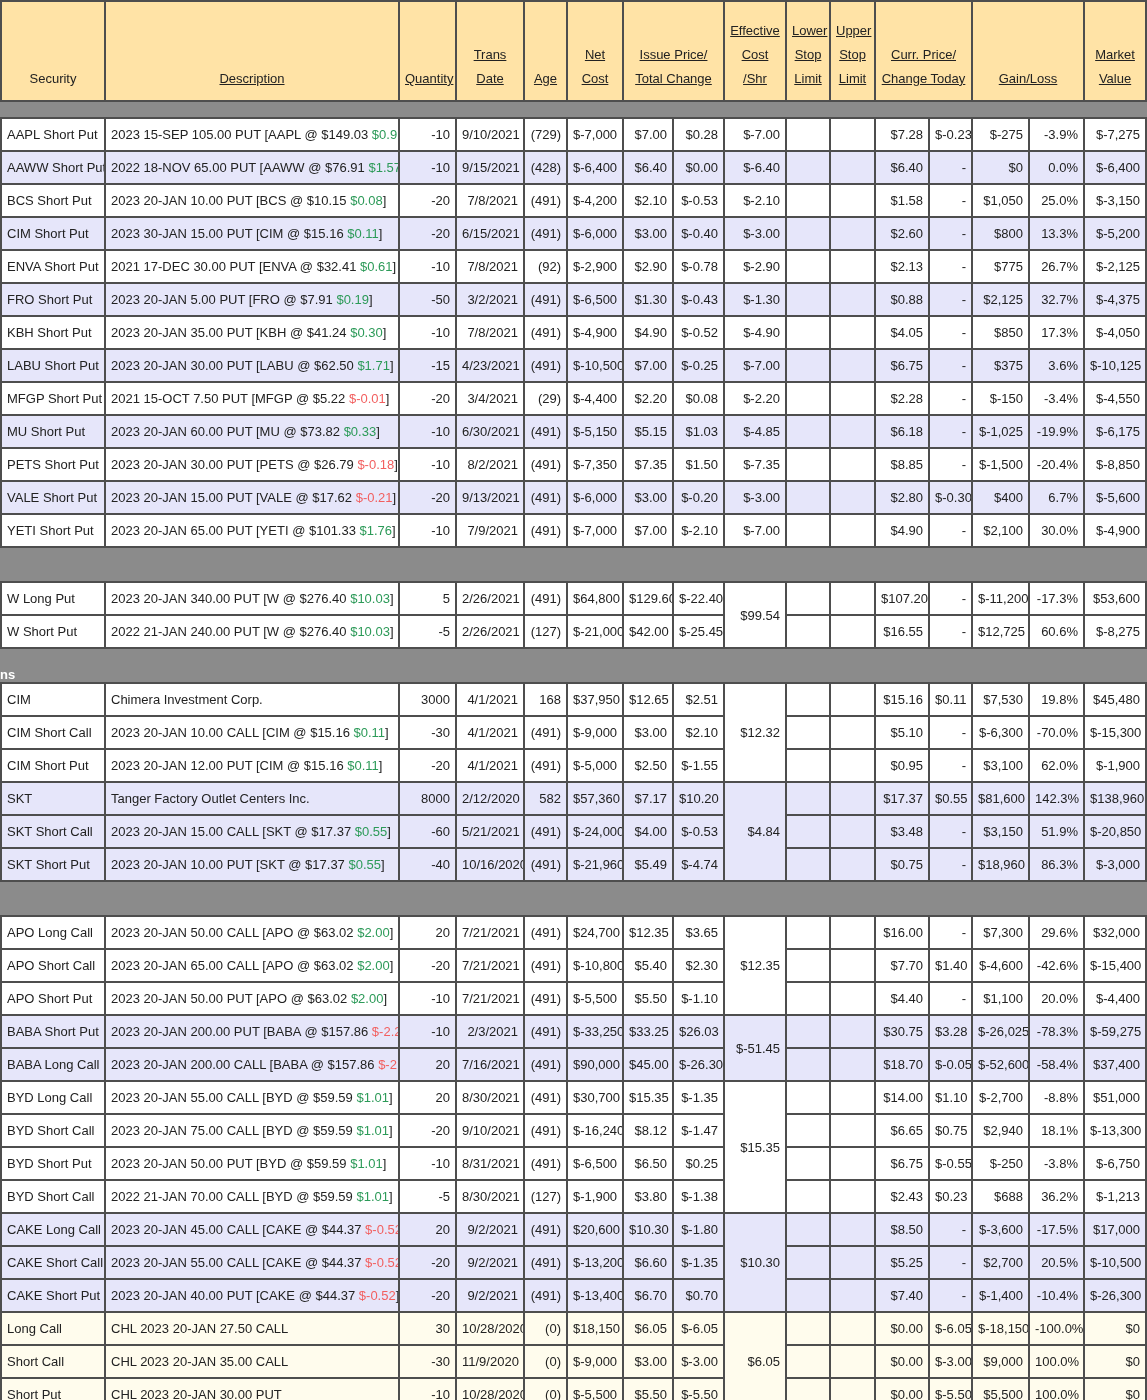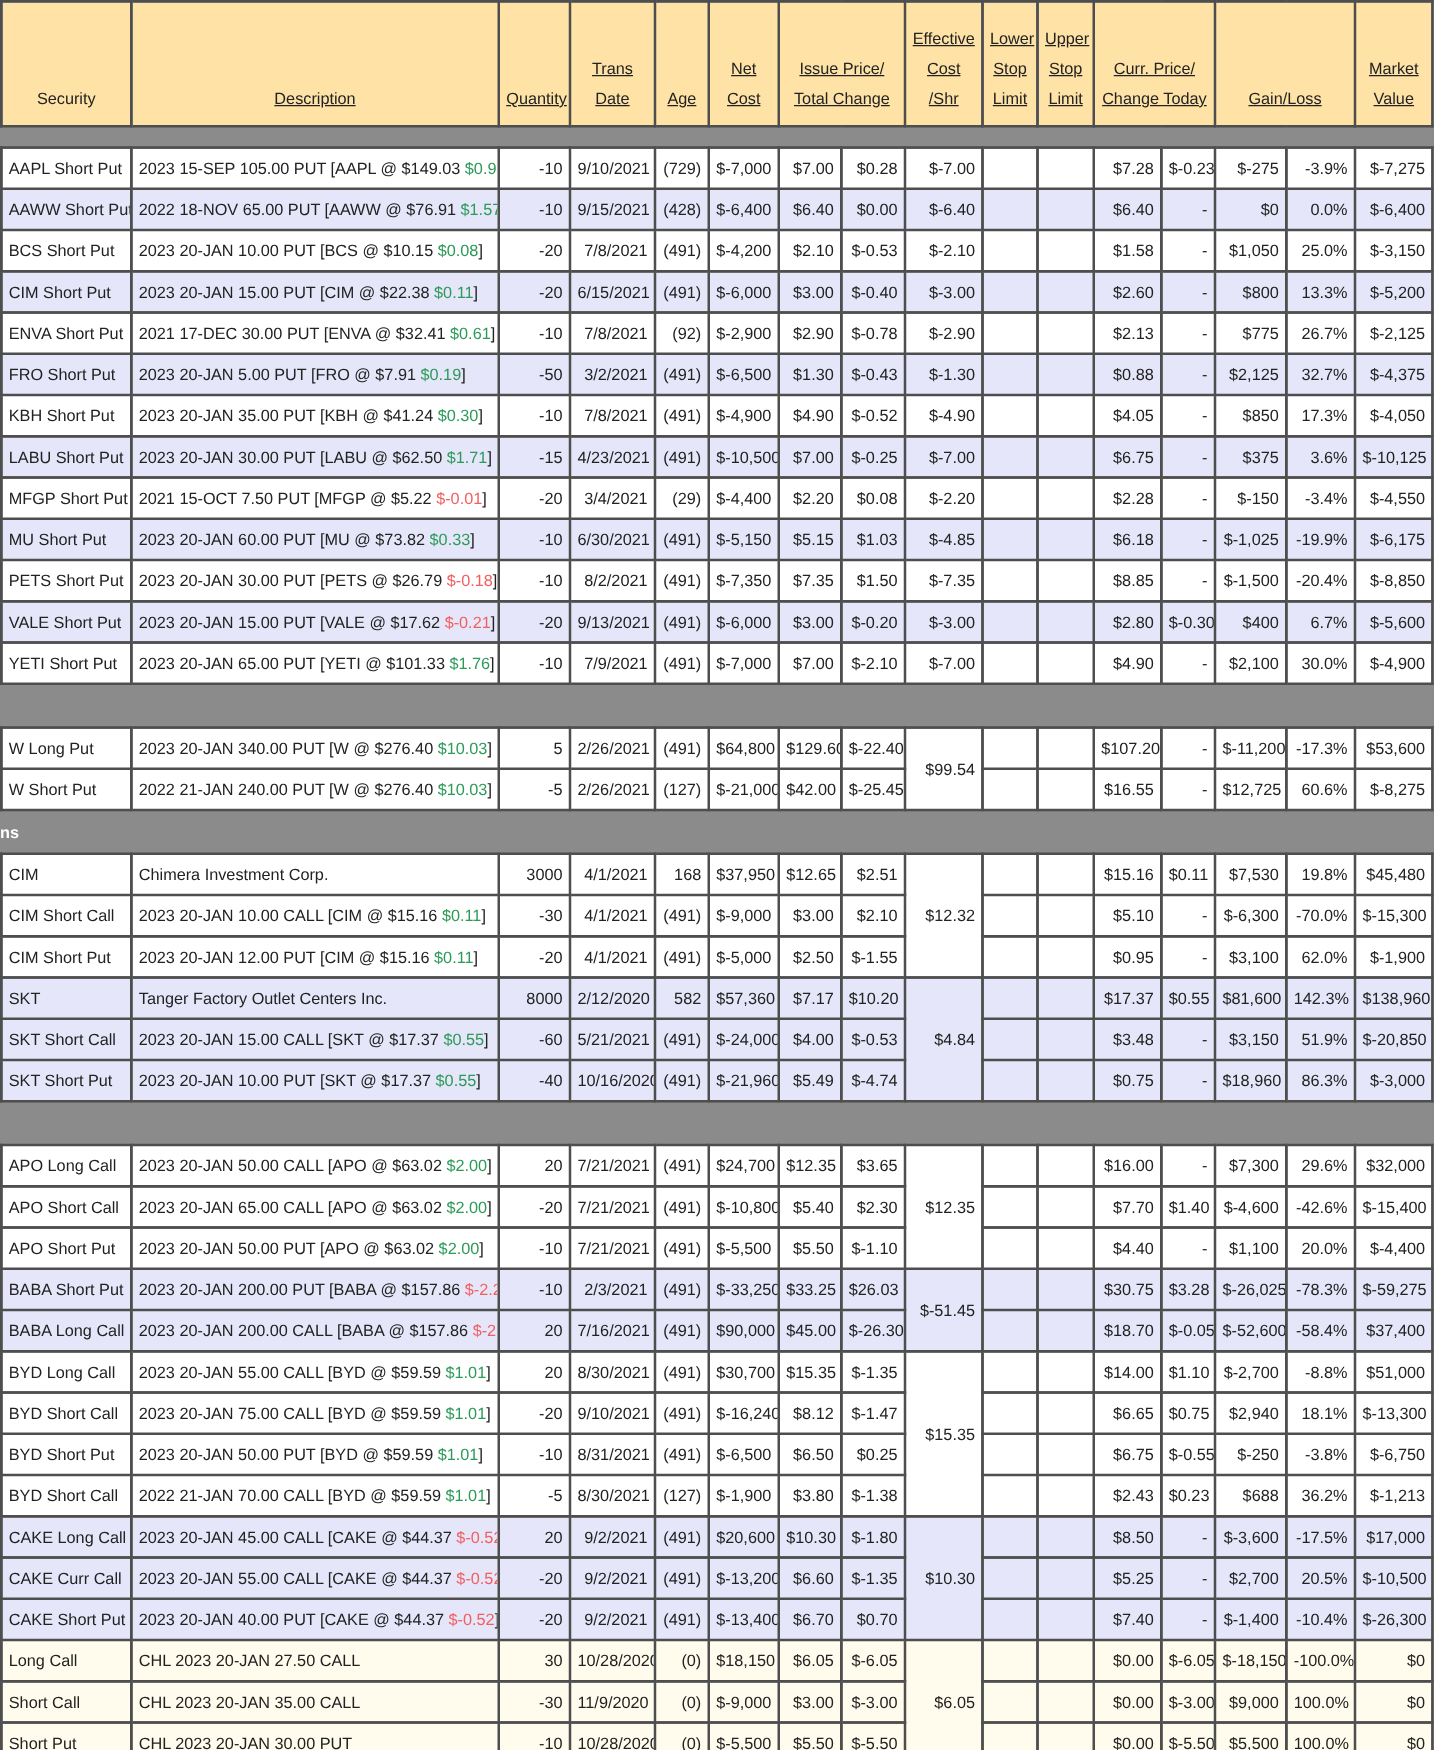--- a/index.html
+++ b/index.html
@@ -32,21 +32,21 @@
   tr.lav td{background:#e6e6fa;}
   tr.cream td{background:#fffced;}
   td.l{text-align:left;}
   td.num{text-align:right;}
   .pos{color:#2c9a58;}
   .neg{color:#f25f5f;}
   .dash{color:#a9b7a9;}
   .gap{height:15px;}
   .gap33{height:33px;}
   .band{
-    height:33px;display:flex;align-items:center;
+    height:33px;display:flex;align-items:flex-end;
     color:#ffffff;font-weight:700;font-size:13px;
   }
 </style>
 </head>
 <body>
 
 <div>
 
   <table class="grid">
       <colgroup>
@@ -168,21 +168,21 @@
           <td class="num"></td>
           <td class="num"></td>
           <td class="num">$1.58</td>
           <td class="num dash">-</td>
           <td class="num pos">$1,050</td>
           <td class="num pos">25.0%</td>
           <td class="num">$-3,150</td>
         </tr>
         <tr class="lav">
           <td class="l">CIM Short Put</td>
-          <td class="l"><span>2023 20-JAN 15.00 PUT [CIM @ $22.38 </span><span class="pos">$0.11</span><span>]</span></td>
+          <td class="l"><span>2023 30-JAN 15.00 PUT [CIM @ $15.16 </span><span class="pos">$0.11</span><span>]</span></td>
           <td class="num">-20</td>
           <td class="num">6/15/2021</td>
           <td class="num">(491)</td>
           <td class="num">$-6,000</td>
           <td class="num">$3.00</td>
           <td class="num neg">$-0.40</td>
           <td class="num">$-3.00</td>
           <td class="num"></td>
           <td class="num"></td>
           <td class="num">$2.60</td>
@@ -737,21 +737,21 @@
           <td class="num" rowspan="3">$10.30</td>
           <td class="num"></td>
           <td class="num"></td>
           <td class="num">$8.50</td>
           <td class="num dash">-</td>
           <td class="num neg">$-3,600</td>
           <td class="num neg">-17.5%</td>
           <td class="num">$17,000</td>
         </tr>
         <tr class="lav">
-          <td class="l">CAKE Curr Call</td>
+          <td class="l">CAKE Short Call</td>
           <td class="l"><span>2023 20-JAN 55.00 CALL [CAKE @ $44.37 </span><span class="neg">$-0.52</span></td>
           <td class="num">-20</td>
           <td class="num">9/2/2021</td>
           <td class="num">(491)</td>
           <td class="num">$-13,200</td>
           <td class="num">$6.60</td>
           <td class="num neg">$-1.35</td>
           <td class="num"></td>
           <td class="num"></td>
           <td class="num">$5.25</td>

